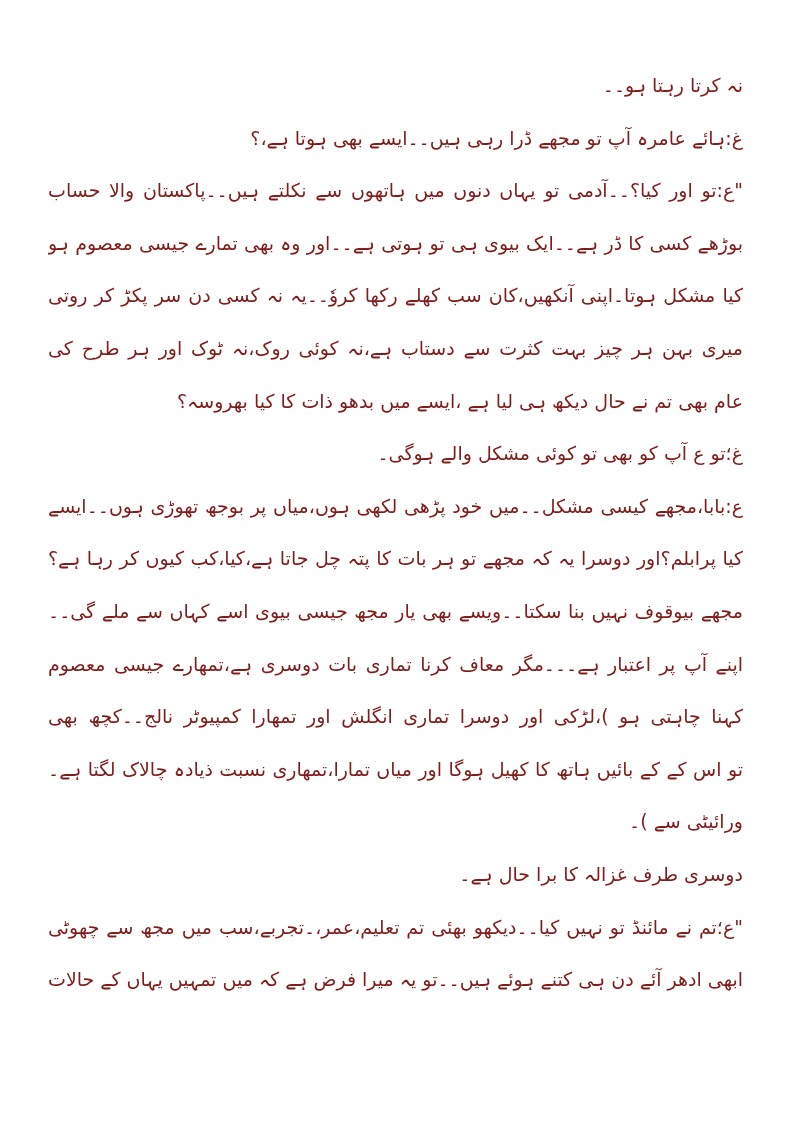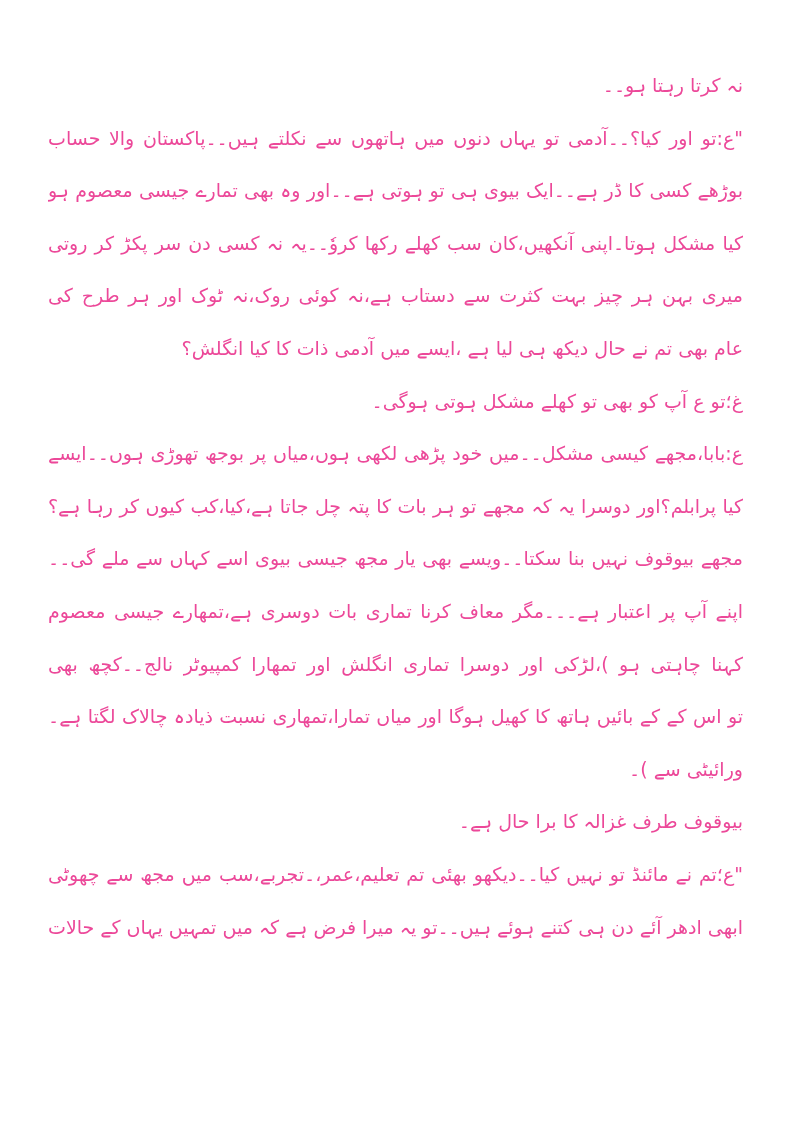--- a/index.html
+++ b/index.html
@@ -16,51 +16,52 @@
   }
   .content {
     position: absolute;
     top: 59px;
     right: 50px;
     left: 48px;
     direction: rtl;
     unicode-bidi: embed;
     font-family: "DejaVu Sans", sans-serif;
     font-size: 19px;
-    color: #ec4899;
+    color: #7f1d1d;
   }
   .line {
     height: 52.6px;
     line-height: 52.6px;
     text-align: right;
     white-space: nowrap;
   }
   .line.j {
     white-space: normal;
     overflow: hidden;
     text-align: justify;
     text-align-last: justify;
   }
 </style>
 </head>
 <body>
 
 <div class="page">
   <div class="content">
     <div class="line">نہ کرتا رہتا ہو۔۔</div>
+    <div class="line">غ:ہائے عامرہ آپ تو مجھے ڈرا رہی ہیں۔۔ایسے بھی ہوتا ہے،؟</div>
     <div class="line j">"ع:تو اور کیا؟۔۔آدمی تو یہاں دنوں میں ہاتھوں سے نکلتے ہیں۔۔پاکستان والا حساب نہیں کہ بڑے</div>
     <div class="line j">بوڑھے کسی کا ڈر ہے۔۔ایک بیوی ہی تو ہوتی ہے۔۔اور وہ بھی تمارے جیسی معصوم ہو تو اسے بدھو بنانا</div>
     <div class="line j">کیا مشکل ہوتا۔اپنی آنکھیں،کان سب کھلے رکھا کروٗ۔۔یہ نہ کسی دن سر پکڑ کر روتی ہوئی آؤ۔یہاں پر تو</div>
     <div class="line j">میری بہن ہر چیز بہت کثرت سے دستاب ہے،نہ کوئی روک،نہ ٹوک اور ہر طرح کی ورائیٹی اور کھلے</div>
-    <div class="line">عام بھی تم نے حال دیکھ ہی لیا ہے ،ایسے میں آدمی ذات کا کیا انگلش؟</div>
-    <div class="line">غ؛تو ع آپ کو بھی تو کھلے مشکل ہوتی ہوگی۔</div>
+    <div class="line">عام بھی تم نے حال دیکھ ہی لیا ہے ،ایسے میں بدھو ذات کا کیا بھروسہ؟</div>
+    <div class="line">غ؛تو ع آپ کو بھی تو کوئی مشکل والے ہوگی۔</div>
     <div class="line j">ع:بابا،مجھے کیسی مشکل۔۔میں خود پڑھی لکھی ہوں،میاں پر بوجھ تھوڑی ہوں۔۔ایسے میں اسے مجھ سے</div>
     <div class="line j">کیا پرابلم؟اور دوسرا یہ کہ مجھے تو ہر بات کا پتہ چل جاتا ہے،کیا،کب کیوں کر رہا ہے؟اسے بھی پتہ ہے کہ</div>
     <div class="line j">مجھے بیوقوف نہیں بنا سکتا۔۔ویسے بھی یار مجھ جیسی بیوی اسے کہاں سے ملے گی۔۔مجھے تو اس سے ذیادہ</div>
     <div class="line j">اپنے آپ پر اعتبار ہے۔۔۔مگر معاف کرنا تماری بات دوسری ہے،تمھارے جیسی معصوم (جیسے بیوقوف</div>
     <div class="line j">کہنا چاہتی ہو )،لڑکی اور دوسرا تماری انگلش اور تمھارا کمپیوٹر نالج۔۔کچھ بھی نہیں۔۔تو تمہیں بیوقوف بنانا</div>
     <div class="line j">تو اس کے کے بائیں ہاتھ کا کھیل ہوگا اور میاں تمارا،تمھاری نسبت ذیادہ چالاک لگتا ہے۔( بڑی</div>
     <div class="line">ورائیٹی سے )۔</div>
-    <div class="line">بیوقوف طرف غزالہ کا برا حال ہے۔</div>
+    <div class="line">دوسری طرف غزالہ کا برا حال ہے۔</div>
     <div class="line j">"ع؛تم نے مائنڈ تو نہیں کیا۔۔دیکھو بھئی تم تعلیم،عمر،۔تجربے،سب میں مجھ سے چھوٹی ہو۔دوسرا تمھیں</div>
     <div class="line j">ابھی ادھر آئے دن ہی کتنے ہوئے ہیں۔۔تو یہ میرا فرض ہے کہ میں تمہیں یہاں کے حالات بتاؤں اور</div>
   </div>
 </div>
 
 </body></html>

